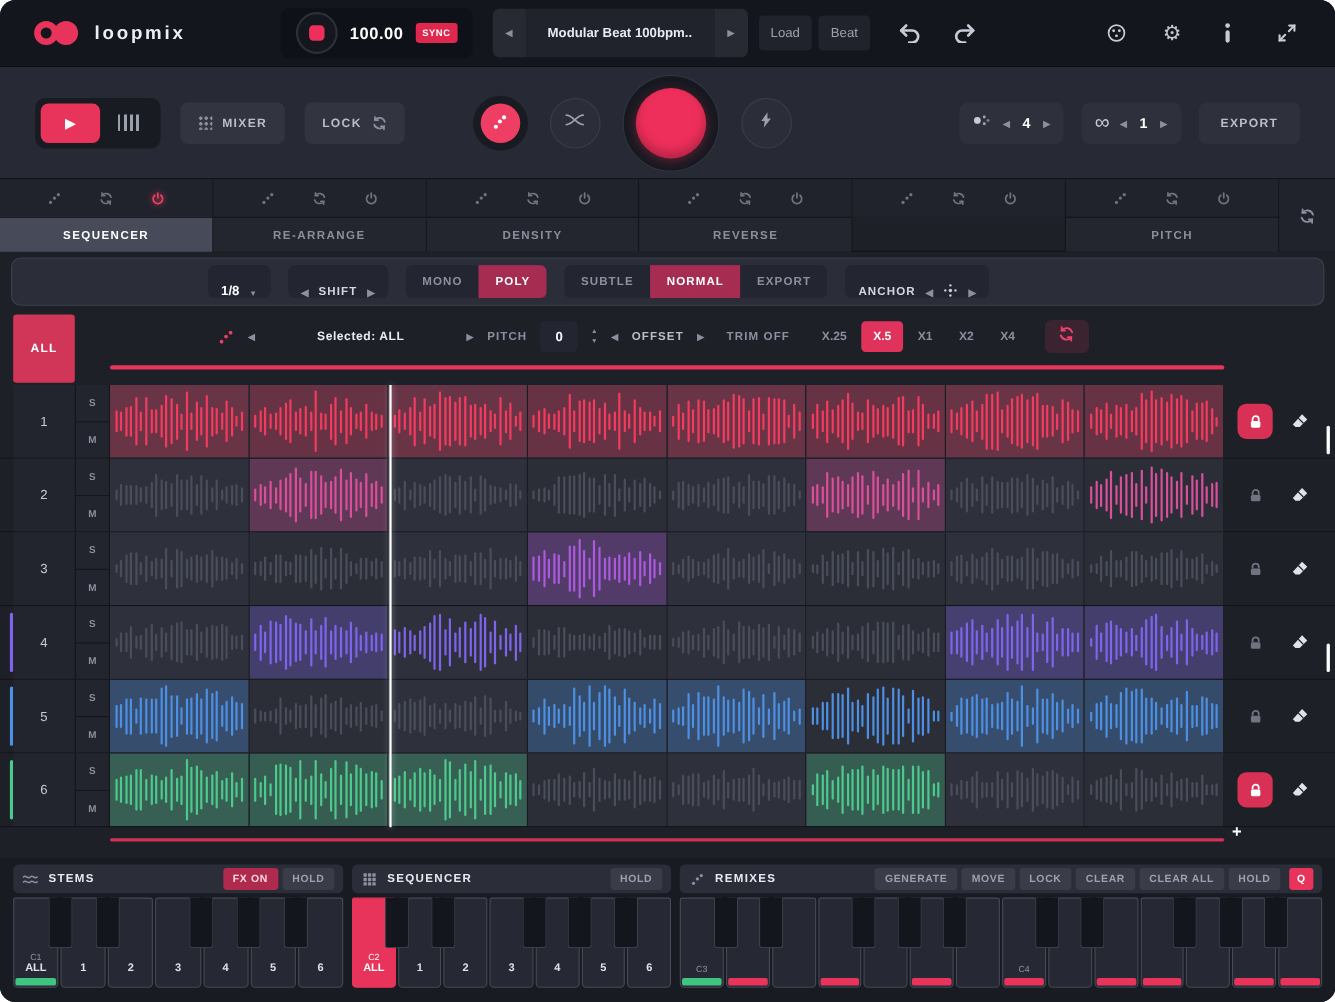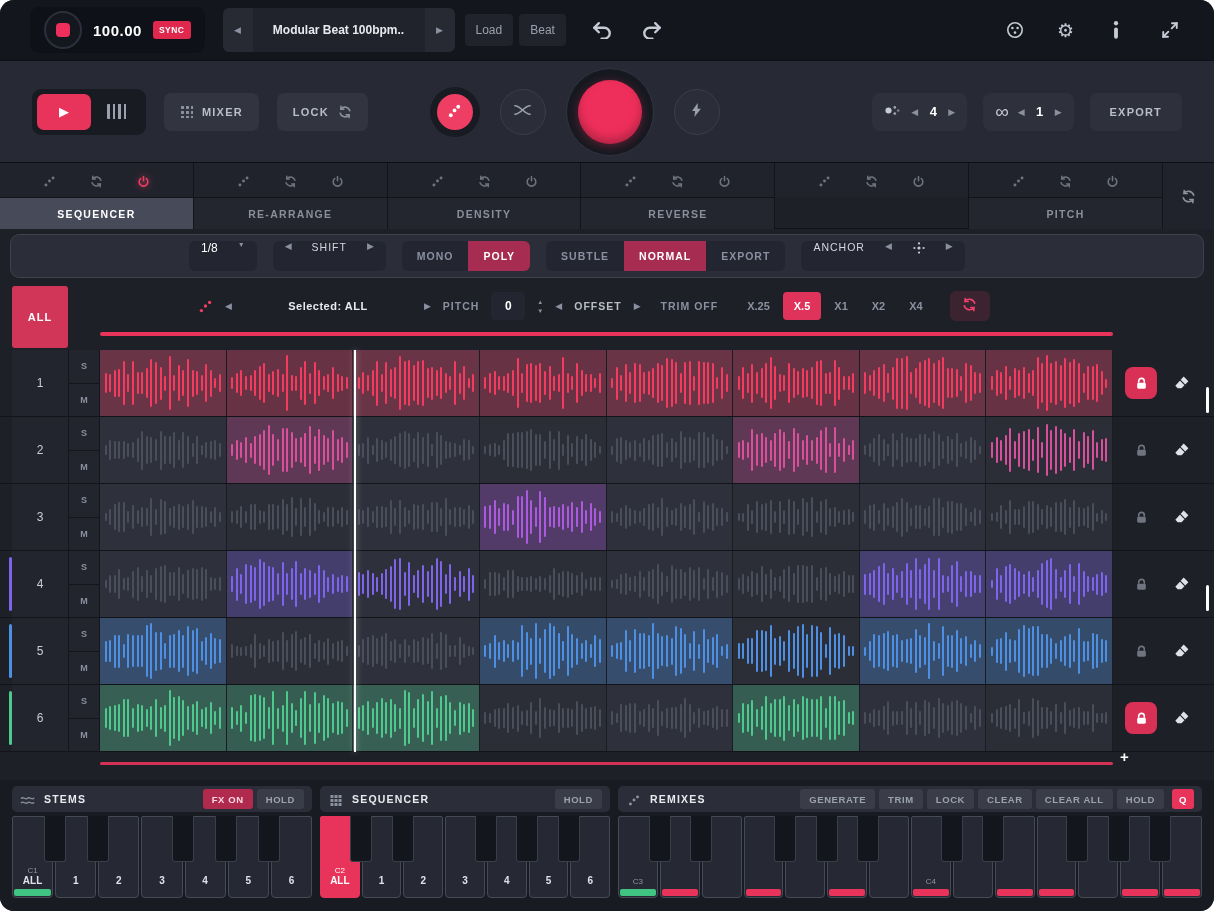--- a/index.html
+++ b/index.html
@@ -61,21 +61,21 @@
   .ticon svg{width:13px;height:13px}
   .ticon.on{color:#ef3e63;filter:drop-shadow(0 0 3px rgba(239,62,99,.8))}
   .tab-label{height:32px;display:flex;align-items:center;justify-content:center;font-size:10.5px;font-weight:bold;letter-spacing:1.3px;color:#8a8f9b;background:#24262f;border-top:1px solid #12141a;cursor:pointer}
   .tab-label.active{background:#464a59;color:#fff}
   .tab-corner{display:flex;align-items:center;justify-content:center;color:#8a8f9b;background:#21232c;cursor:pointer}
   .tab-corner svg{width:15px;height:15px}
 
   
   .main{position:absolute;top:229px;left:0;right:0;height:551px;background:#1e2028}
   .settingsbar{position:absolute;left:10px;right:10px;top:5px;height:44px;background:#2b2e38;border:1px solid #3d414d;border-radius:9px;display:flex;align-items:center;padding-left:178px;gap:16px}
-  .ctrl-box{height:30px;background:#232630;border-radius:6px;display:flex;align-items:flex-start;gap:20px;padding:0 12px;color:#fff;font-size:12px;font-weight:normal;cursor:pointer}
+  .ctrl-box{height:30px;background:#232630;border-radius:6px;display:flex;align-items:flex-end;gap:9px;padding:0 12px;color:#fff;font-size:12px;font-weight:bold;cursor:pointer}
   .ctrl-box .lbl{font-size:10.5px;letter-spacing:1px;color:#d4d7df}
   .caret{font-size:7px;color:#8b90a0}
   .seg{display:flex;border-radius:6px;overflow:hidden}
   .seg-item{height:30px;padding:0 15px;display:flex;align-items:center;background:#232630;color:#8b90a0;font-size:10.5px;font-weight:bold;letter-spacing:1px;cursor:pointer}
   .seg-item.active{background:#a62c52;color:#fff}
   .anchoricon{width:14px;height:14px;color:#c7cbd6}
 
   .allblock{position:absolute;left:12px;top:57px;width:56px;height:62px;background:#d13658;border-radius:3px;display:flex;align-items:center;justify-content:center;color:#fff;font-size:11px;font-weight:bold;letter-spacing:1px;cursor:pointer}
   .rowcontrols{position:absolute;left:198px;top:62px;height:30px;display:flex;align-items:center;gap:12px}
   .rc-dice{width:15px;height:15px;color:#ef3e63}
@@ -145,20 +145,27 @@
   .cap-pink{background:#e8345a}
   .cap-green{background:#3fc482}
   .bkey{position:absolute;top:0;width:22px;height:46px;background:#14161d;border:1px solid #3a3e48;border-top:none;border-radius:0 0 3px 3px;z-index:2;cursor:pointer}
 </style>
 </head>
 <body>
 
 <div class="app">
 
   <header class="topbar">
+    <div class="logo">
+      <svg width="44" height="26" viewBox="0 0 44 26">
+        <circle cx="12" cy="13" r="8" fill="none" stroke="#e8345a" stroke-width="6"></circle>
+        <circle cx="30" cy="13" r="11" fill="#e8345a"></circle>
+      </svg>
+      <span class="logotext">loopmix</span>
+    </div>
     <div class="transport">
       <div class="stopbtn">
           <span class="stopsq"></span>
         </div>
       <span class="bpm">100.00</span>
       <span class="syncbadge">SYNC</span>
     </div>
     <div class="preset">
       <span class="chev">◀</span>
       <span class="preset-name">Modular Beat 100bpm..</span>
@@ -2114,21 +2121,21 @@
       <span class="hicon"><svg viewBox="0 0 15 15">
             <g fill="currentColor">
               <circle cx="3.4" cy="11.6" r="1.7"></circle>
               <circle cx="7.5" cy="7" r="1.7"></circle>
               <circle cx="11.6" cy="3.4" r="1.7"></circle>
             </g>
           </svg></span>
       <span class="title">REMIXES</span>
       <div class="bh-buttons">
           <div class="pillbtn">GENERATE</div>
-          <div class="pillbtn">TRIM</div>
+          <div class="pillbtn">MOVE</div>
           <div class="pillbtn">LOCK</div>
           <div class="pillbtn">CLEAR</div>
           <div class="pillbtn">CLEAR ALL</div>
           <div class="pillbtn">HOLD</div>
         </div>
       <span class="pillbtn pill-q">Q</span>
     </div>
     <div class="kb kb-stems">
         <div class="white-keys">
           <div class="wkey">

